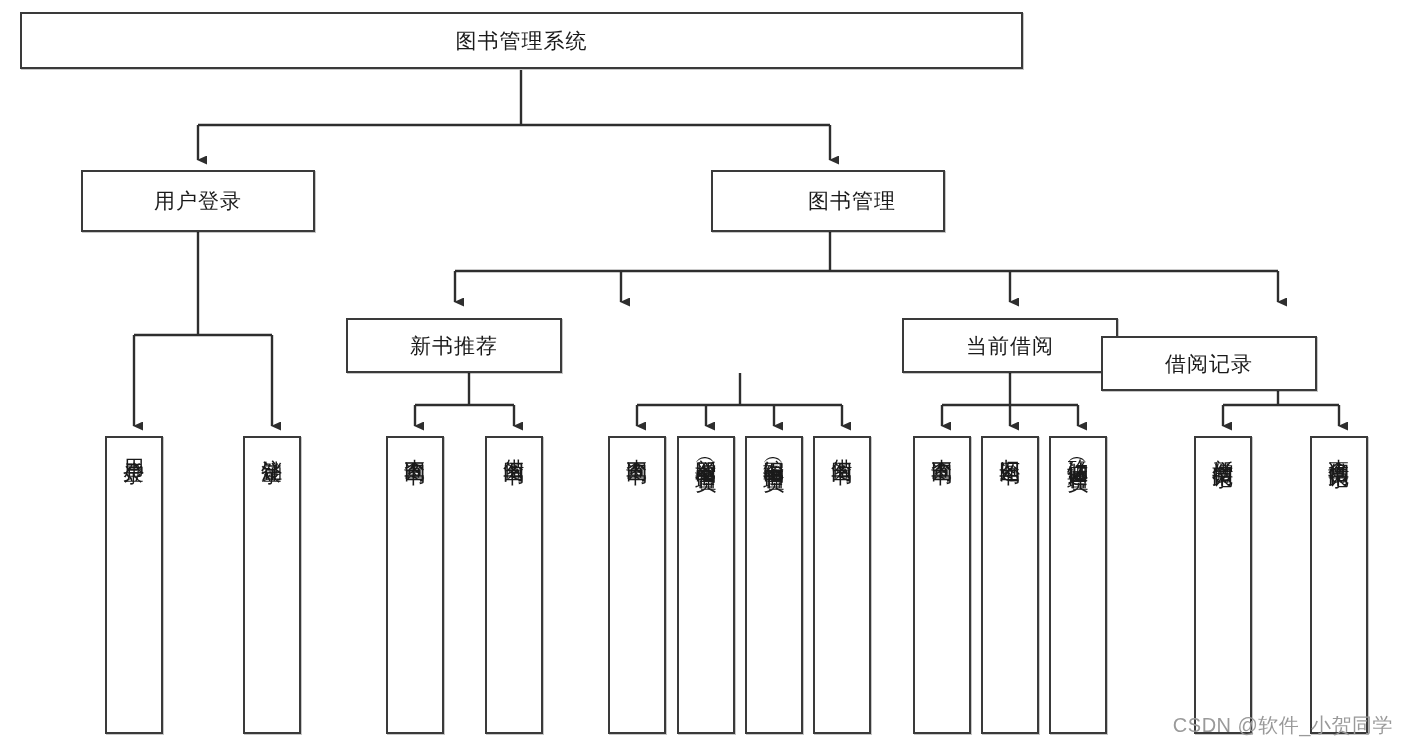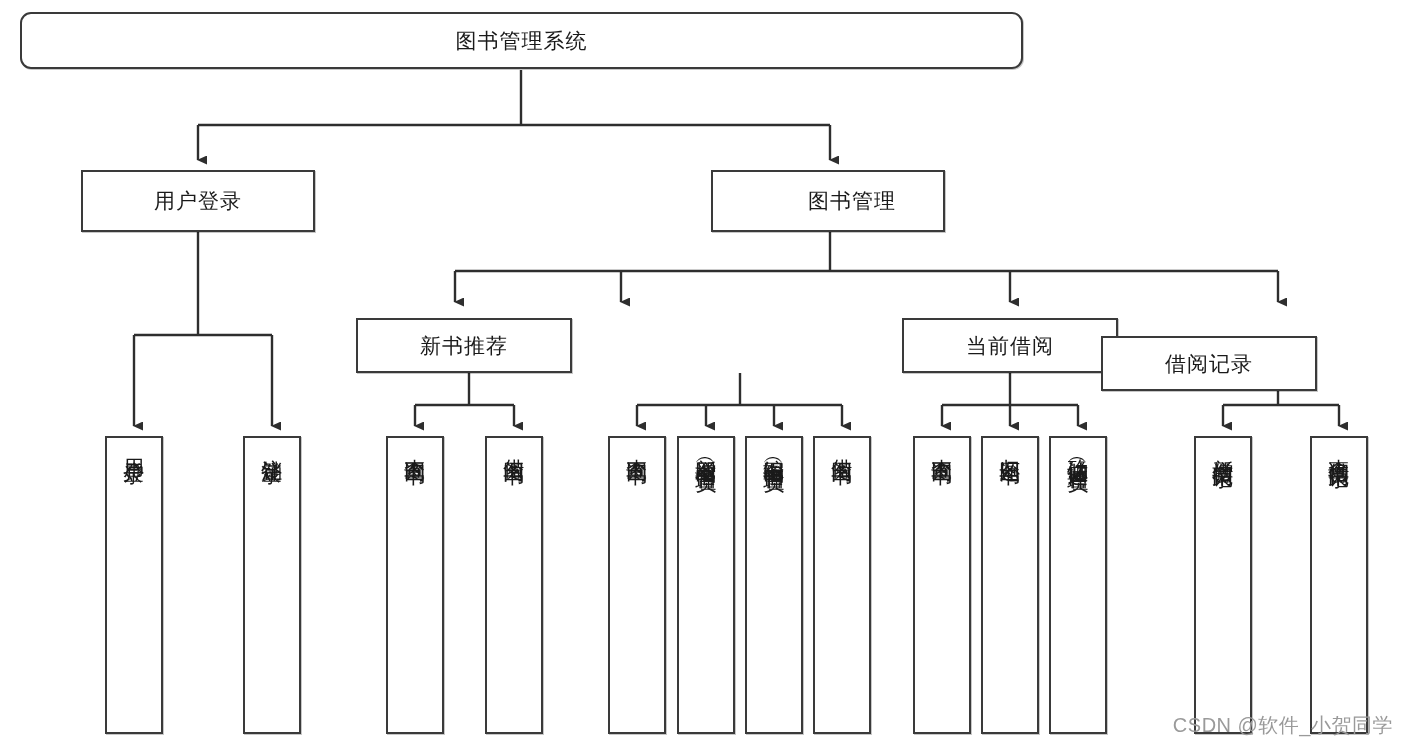--- a/index.html
+++ b/index.html
@@ -119,33 +119,33 @@
       <path d="M1010,405 L1010,426" marker-end="url(#arrowhead)"></path>
       <path d="M1078,405 L1078,426" marker-end="url(#arrowhead)"></path>
 
       <path d="M1278,373 L1278,405"></path>
       <path d="M1223,405 L1339,405"></path>
       <path d="M1223,405 L1223,426" marker-end="url(#arrowhead)"></path>
       <path d="M1339,405 L1339,426" marker-end="url(#arrowhead)"></path>
     </g>
   </svg>
 
-  <div class="node horizontal" style="left:20px; top:12px; width:1003px; height:57px;border-radius:11px;">
+  <div class="node horizontal" style="left:20px; top:12px; width:1003px; height:57px;">
     <span class="node-label">图书管理系统</span>
   </div>
 
   <div class="node horizontal" style="left:81px; top:170px; width:234px; height:62px;">
     <span class="node-label">用户登录</span>
   </div>
 
   <div class="node horizontal" style="left:711px; top:170px; width:234px; height:62px;padding-left:48px;">
     <span class="node-label">图书管理</span>
   </div>
 
-  <div class="node horizontal" style="left:356px; top:318px; width:216px; height:55px;">
+  <div class="node horizontal" style="left:346px; top:318px; width:216px; height:55px;">
     <span class="node-label">新书推荐</span>
   </div>
 
 
   <div class="node horizontal" style="left:902px; top:318px; width:216px; height:55px;">
     <span class="node-label">当前借阅</span>
   </div>
 
   <div class="node horizontal" style="left:1101px; top:318px; width:216px; height:55px;margin-top:18px;">
     <span class="node-label">借阅记录</span>

